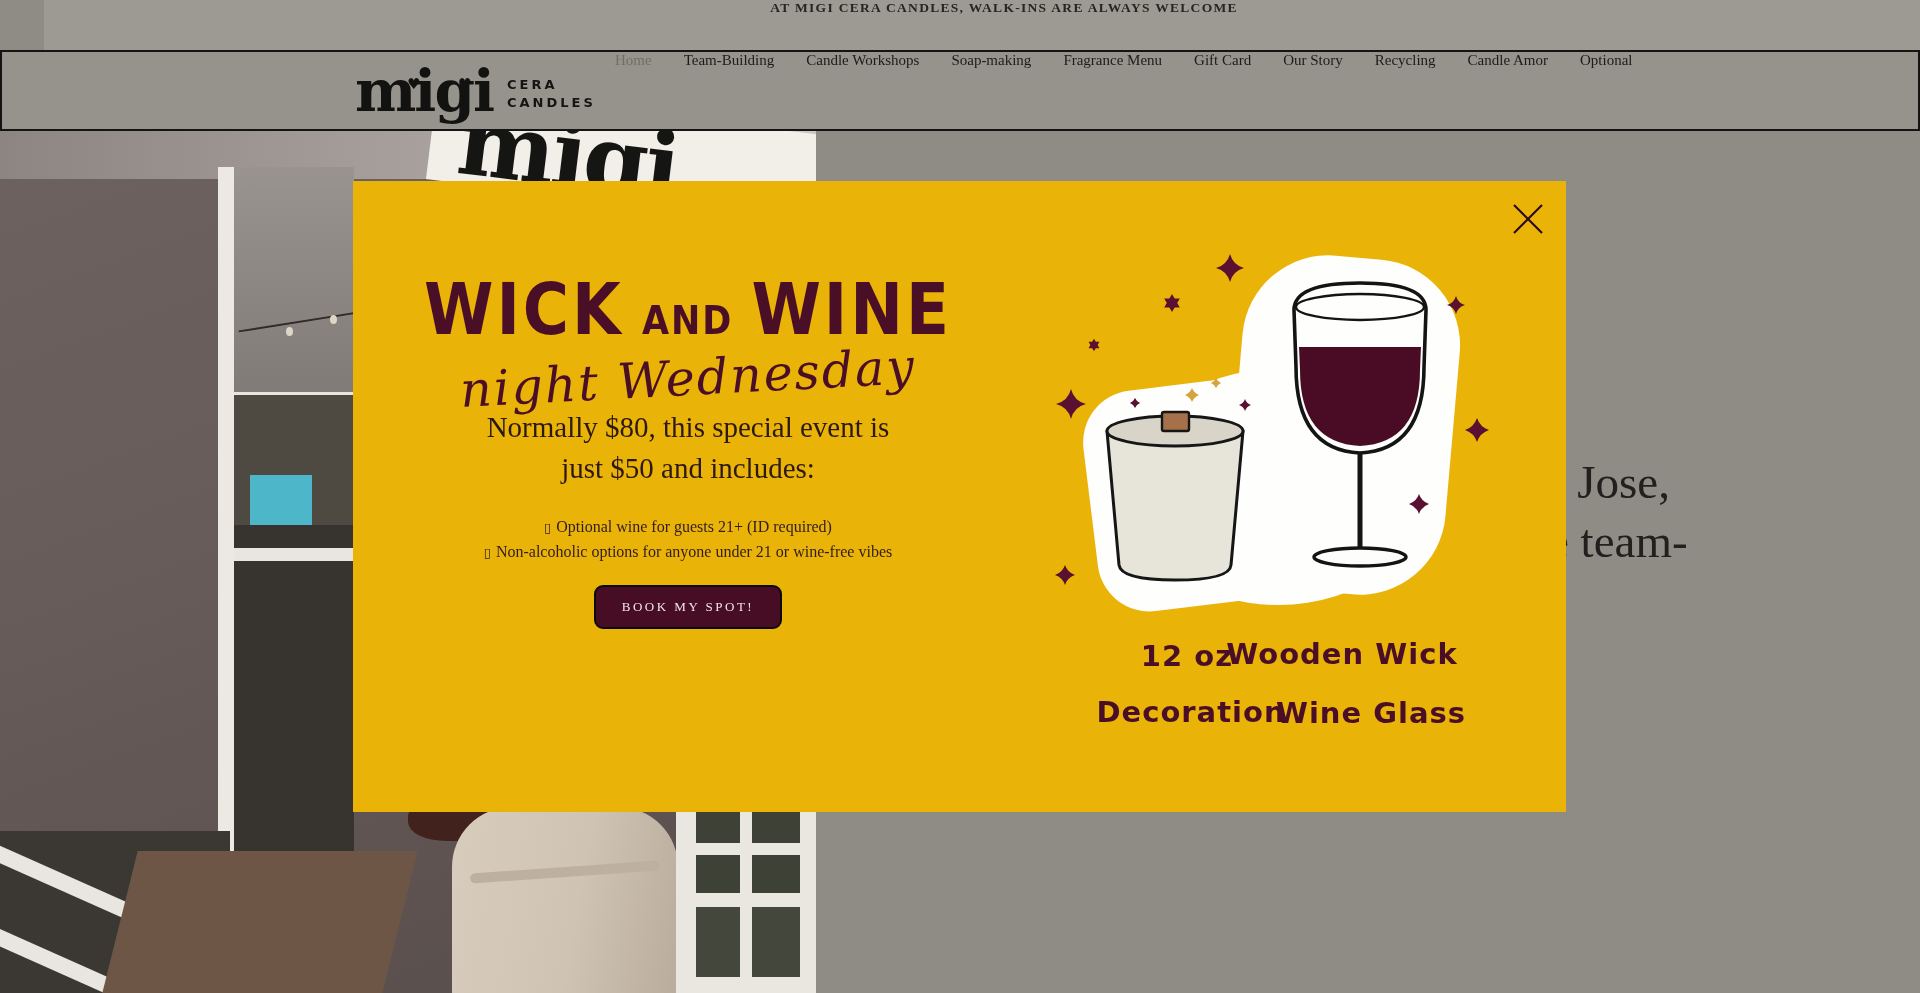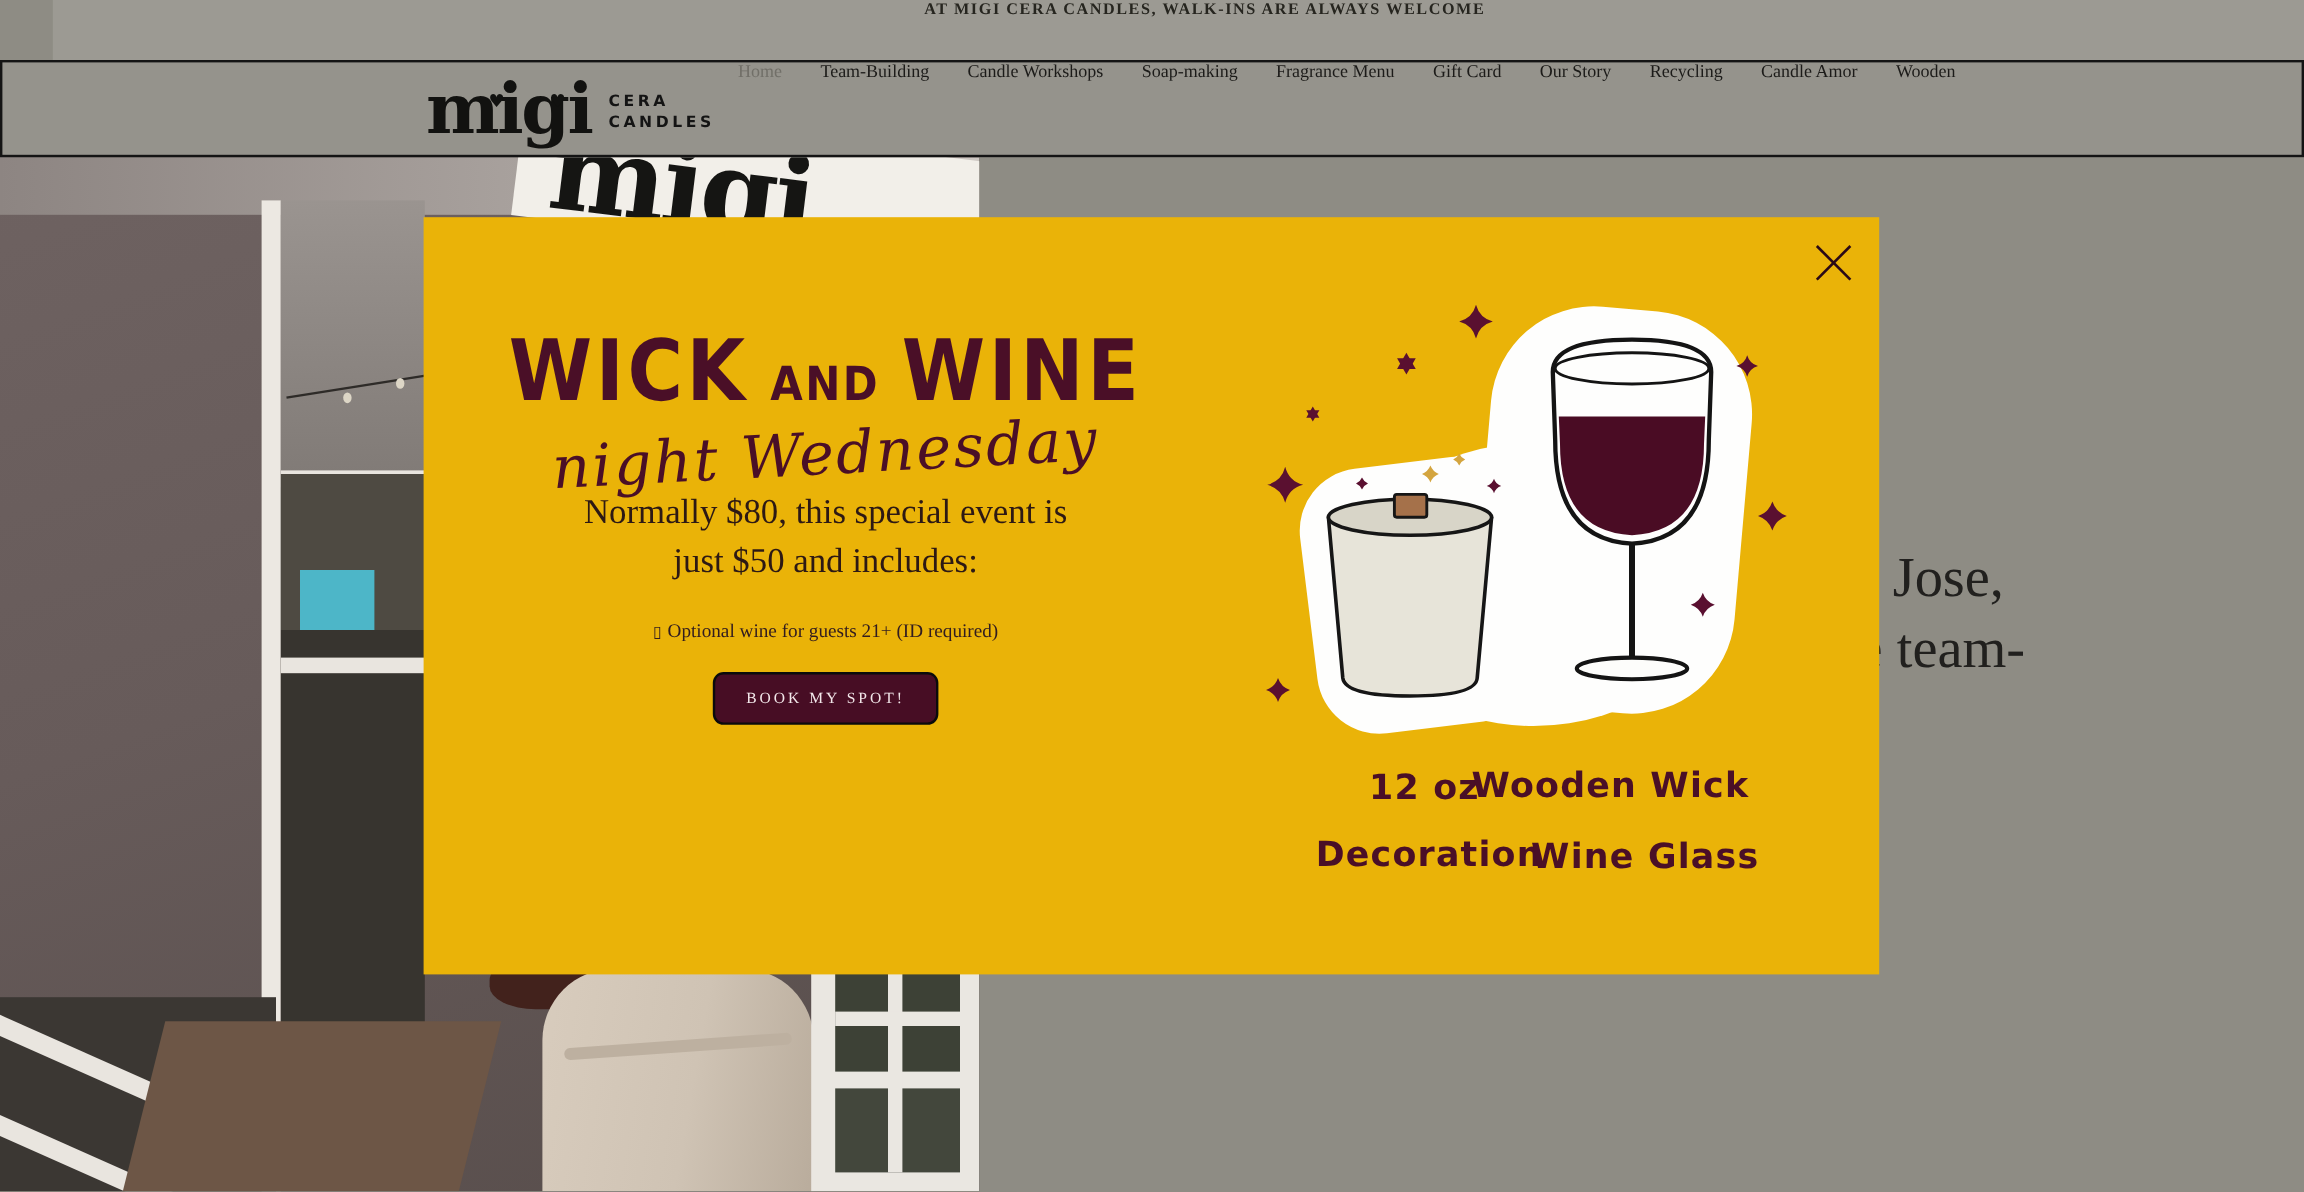--- a/index.html
+++ b/index.html
@@ -114,21 +114,21 @@
     <div class="nav">
       <span class="nav-item active">Home</span>
       <span class="nav-item">Team-Building</span>
       <span class="nav-item">Candle Workshops</span>
       <span class="nav-item">Soap-making</span>
       <span class="nav-item">Fragrance Menu</span>
       <span class="nav-item">Gift Card</span>
       <span class="nav-item">Our Story</span>
       <span class="nav-item">Recycling</span>
       <span class="nav-item">Candle Amor</span>
-      <span class="nav-item">Wooden</span>
+      <span class="nav-item">Optional</span>
     </div>
   </div>
 
   <div class="photo">
     <div class="ceiling"></div>
     <div class="decal-band">
       <div class="decal-text">migi</div>
     </div>
     <div class="frame-edge"></div>
     <div class="glass-upper"></div>
@@ -171,20 +171,21 @@
         <span class="title-small">AND</span>
         <span class="title-big">WINE</span>
       </div>
       <div class="title-script">night Wednesday</div>
       <div class="intro">
         <div>Normally $80, this special event is</div>
         <div>just $50 and includes:</div>
       </div>
       <div class="features">
         <div><span class="feat-icon">▯</span><span>Optional wine for guests 21+ (ID required)</span></div>
+        <div><span class="feat-icon">▯</span><span>Non-alcoholic options for anyone under 21 or wine-free vibes</span></div>
       </div>
       <div class="cta">BOOK MY SPOT!</div>
     </div>
 
     <svg class="illus" viewBox="0 0 520 400">
 
       <g fill="#fefefd">
         <rect x="50" y="150" width="185" height="222" rx="52" transform="rotate(-7 142 261)"></rect>
         <rect x="195" y="22" width="218" height="336" rx="86" transform="rotate(5 304 190)"></rect>
         <ellipse cx="238" cy="252" rx="152" ry="118"></ellipse>

